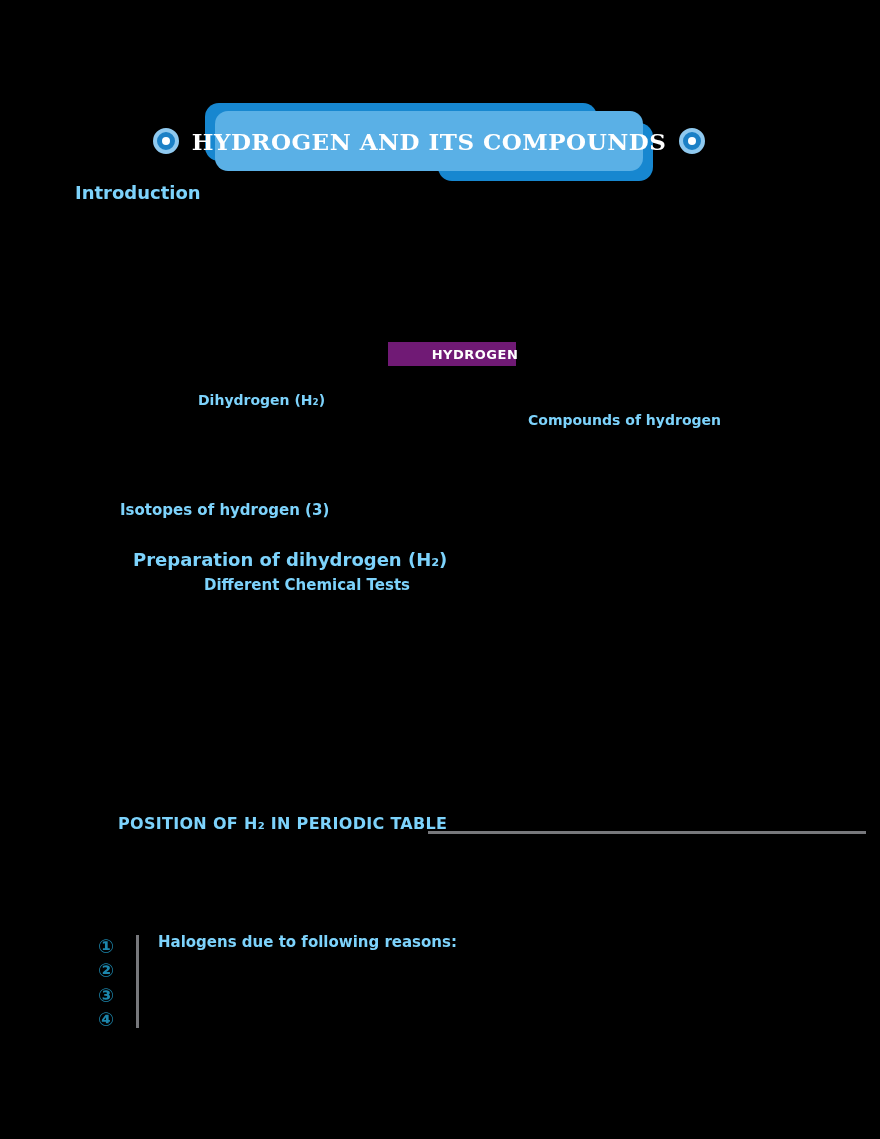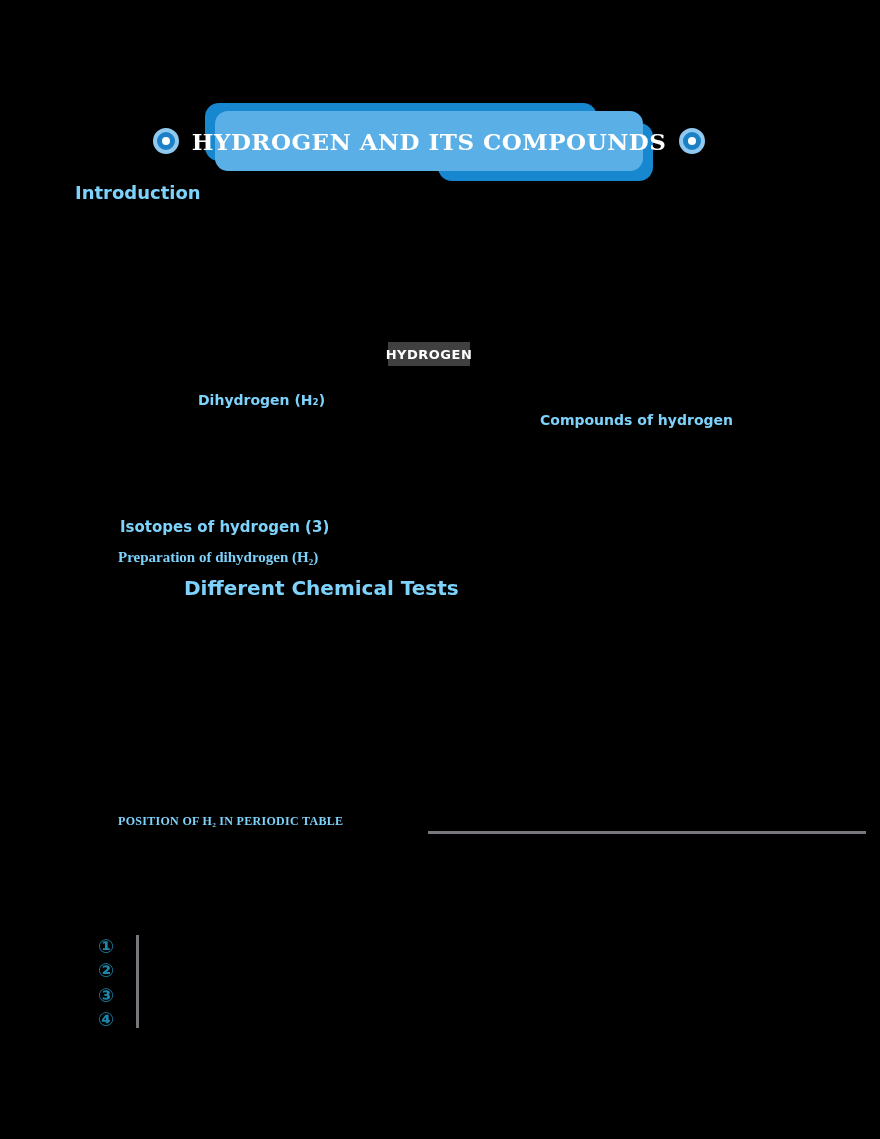--- a/index.html
+++ b/index.html
@@ -36,33 +36,33 @@
     border-radius:50%;background:#ffffff;
   }
 
   
   .teal{color:#7dd3fc;font-weight:bold;position:absolute;white-space:nowrap;}
   #intro-heading{left:75px;top:182px;font-size:18px;}
 
   
   #root-box{
     position:absolute;left:388px;top:342px;width:82px;height:24px;
-    background:#404040;color:#fff;font-weight:bold;font-size:13px;
-    display:flex;align-items:center;justify-content:center;letter-spacing:.5px;
+    background:#701a75;color:#fff;font-weight:bold;font-size:13px;
+    display:flex;align-items:center;justify-content:center;letter-spacing:.5px;padding-left:46px;
   }
   #branch-left{left:198px;top:392px;font-size:14px;}
-  #branch-right{left:528px;top:412px;font-size:14px;margin-left:12px;}
+  #branch-right{left:528px;top:412px;font-size:14px;}
 
   
-  #outline-1{left:120px;top:518px;font-size:15px;}
-  #outline-2{left:118px;top:549px;font-size:15px;font-family:Liberation Serif, serif;}
-  #outline-3{left:184px;top:576px;font-size:20px;}
+  #outline-1{left:120px;top:501px;font-size:15px;}
+  #outline-2{left:133px;top:549px;font-size:18px;}
+  #outline-3{left:204px;top:576px;font-size:15px;}
 
   
-  #position-heading{left:118px;top:814px;font-size:12px;letter-spacing:.3px;font-family:Liberation Serif, serif;}
+  #position-heading{left:118px;top:814px;font-size:16px;letter-spacing:.3px;}
   #position-rule{
     position:absolute;left:428px;top:831px;width:438px;height:3px;background:#77787C;
   }
   #resemble-1{left:120px;top:908px;font-size:15px;}
   #resemble-2{left:158px;top:933px;font-size:15px;}
 
   
   #bracket-line{
     position:absolute;left:136px;top:935px;width:3px;height:93px;background:#77787C;
   }
@@ -93,20 +93,21 @@
   <div id="branch-left" class="teal">Dihydrogen (H₂)</div>
   <div id="branch-right" class="teal">Compounds of hydrogen</div>
 
   <div id="outline-1" class="teal">Isotopes of hydrogen (3)</div>
   <div id="outline-2" class="teal">Preparation of dihydrogen (H₂)</div>
   <div id="outline-3" class="teal">Different Chemical Tests</div>
 
   <div id="position-heading" class="teal">POSITION OF H₂ IN PERIODIC TABLE</div>
   <div id="position-rule"></div>
 
+  <div id="resemble-2" class="teal">Halogens due to following reasons:</div>
 
   <div id="bracket-line"></div>
   <span id="marker-1" class="marker">①</span>
   <span id="marker-2" class="marker">②</span>
   <span id="marker-3" class="marker">③</span>
   <span id="marker-4" class="marker">④</span>
 
 </div>
 
 </body></html>

